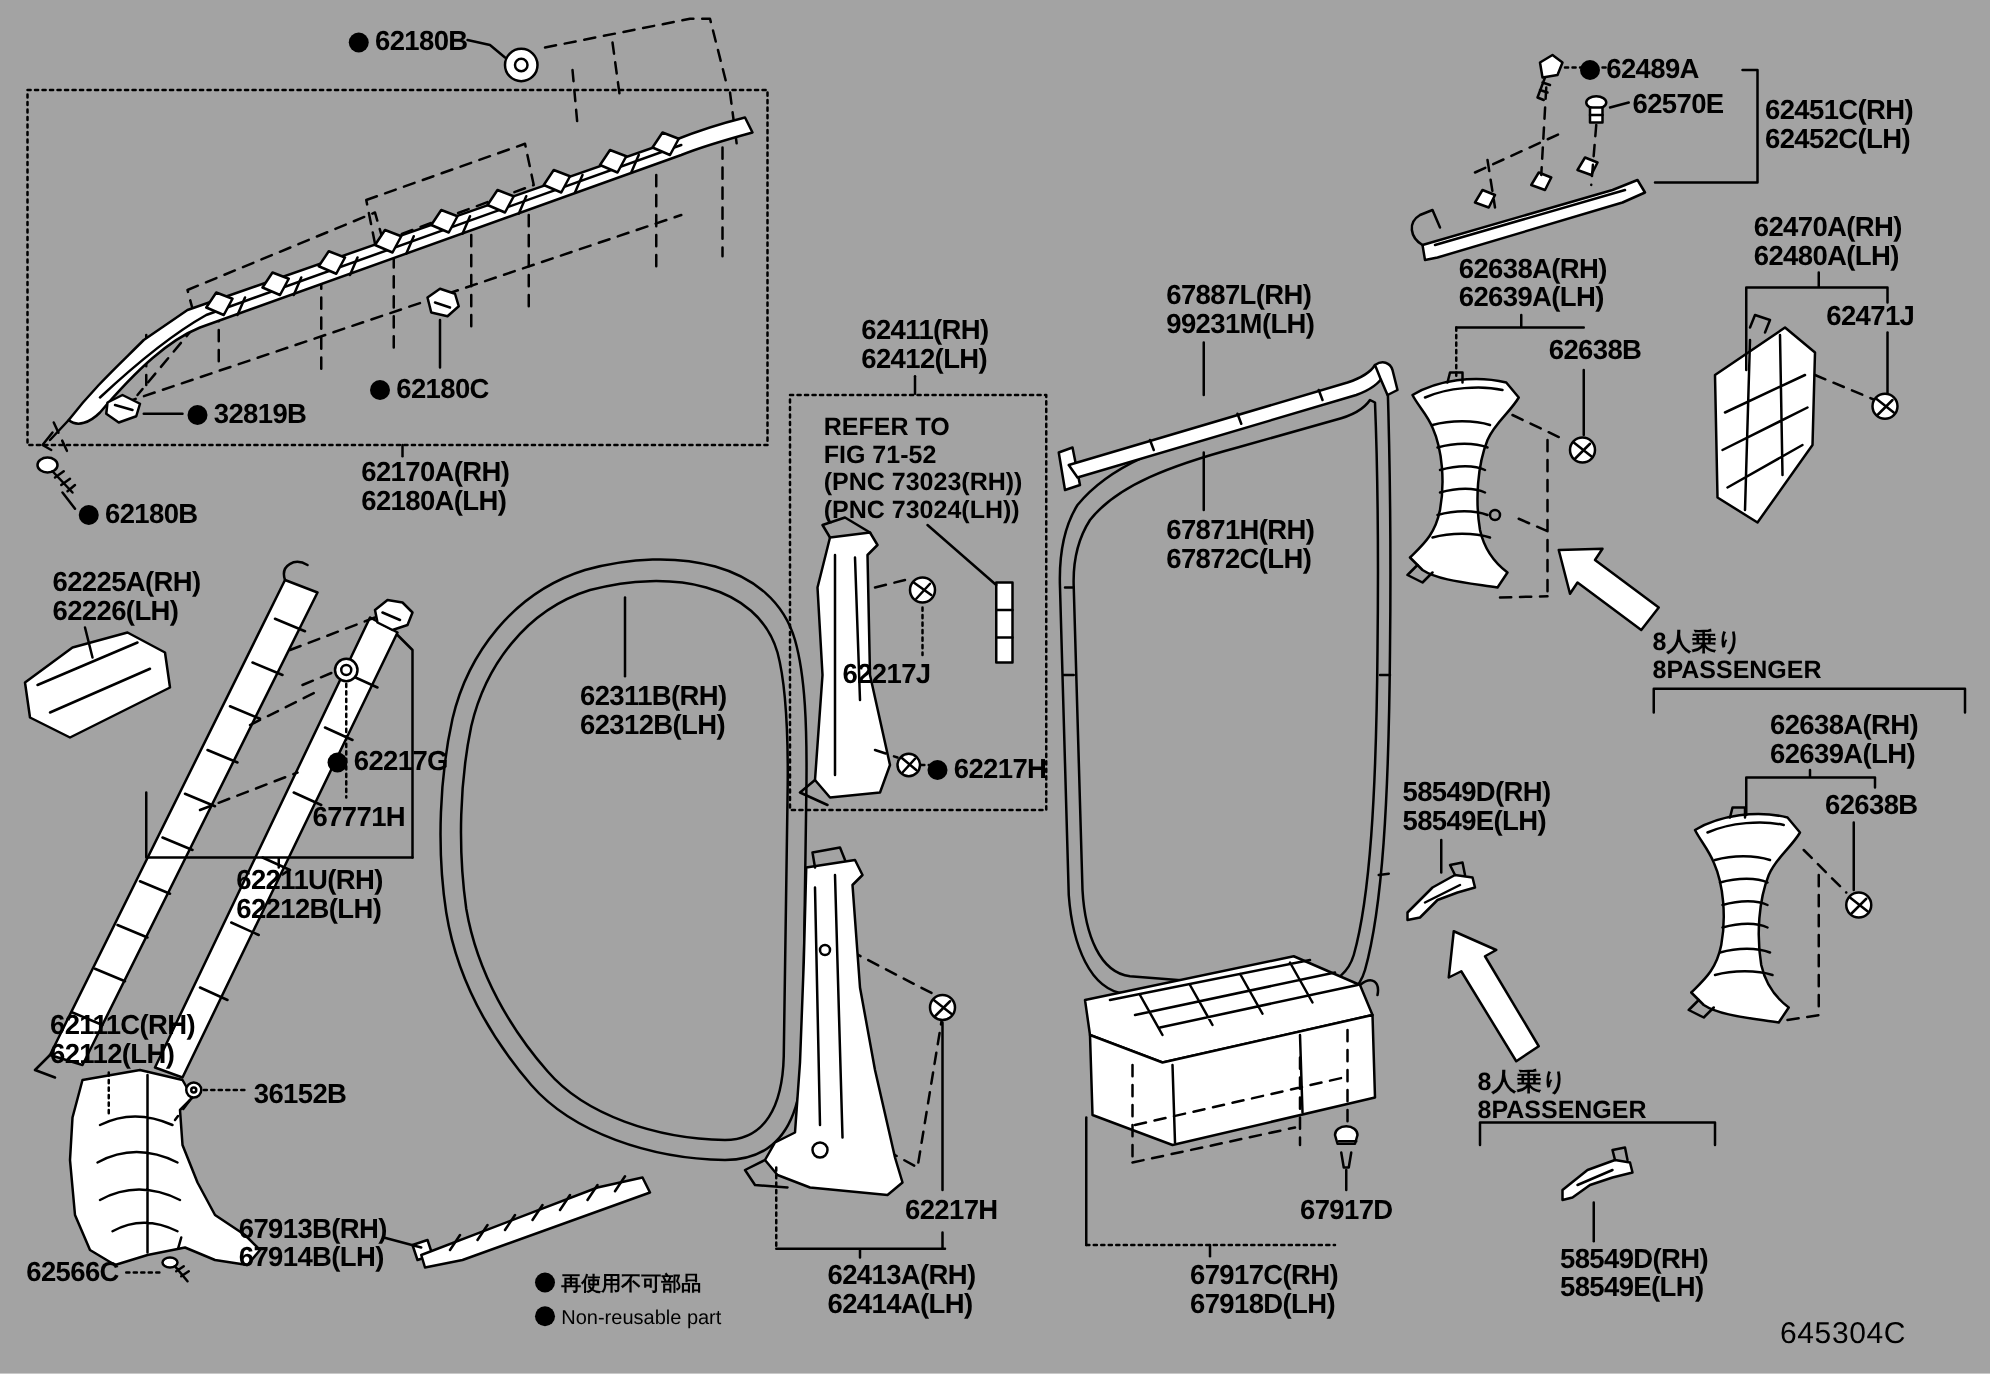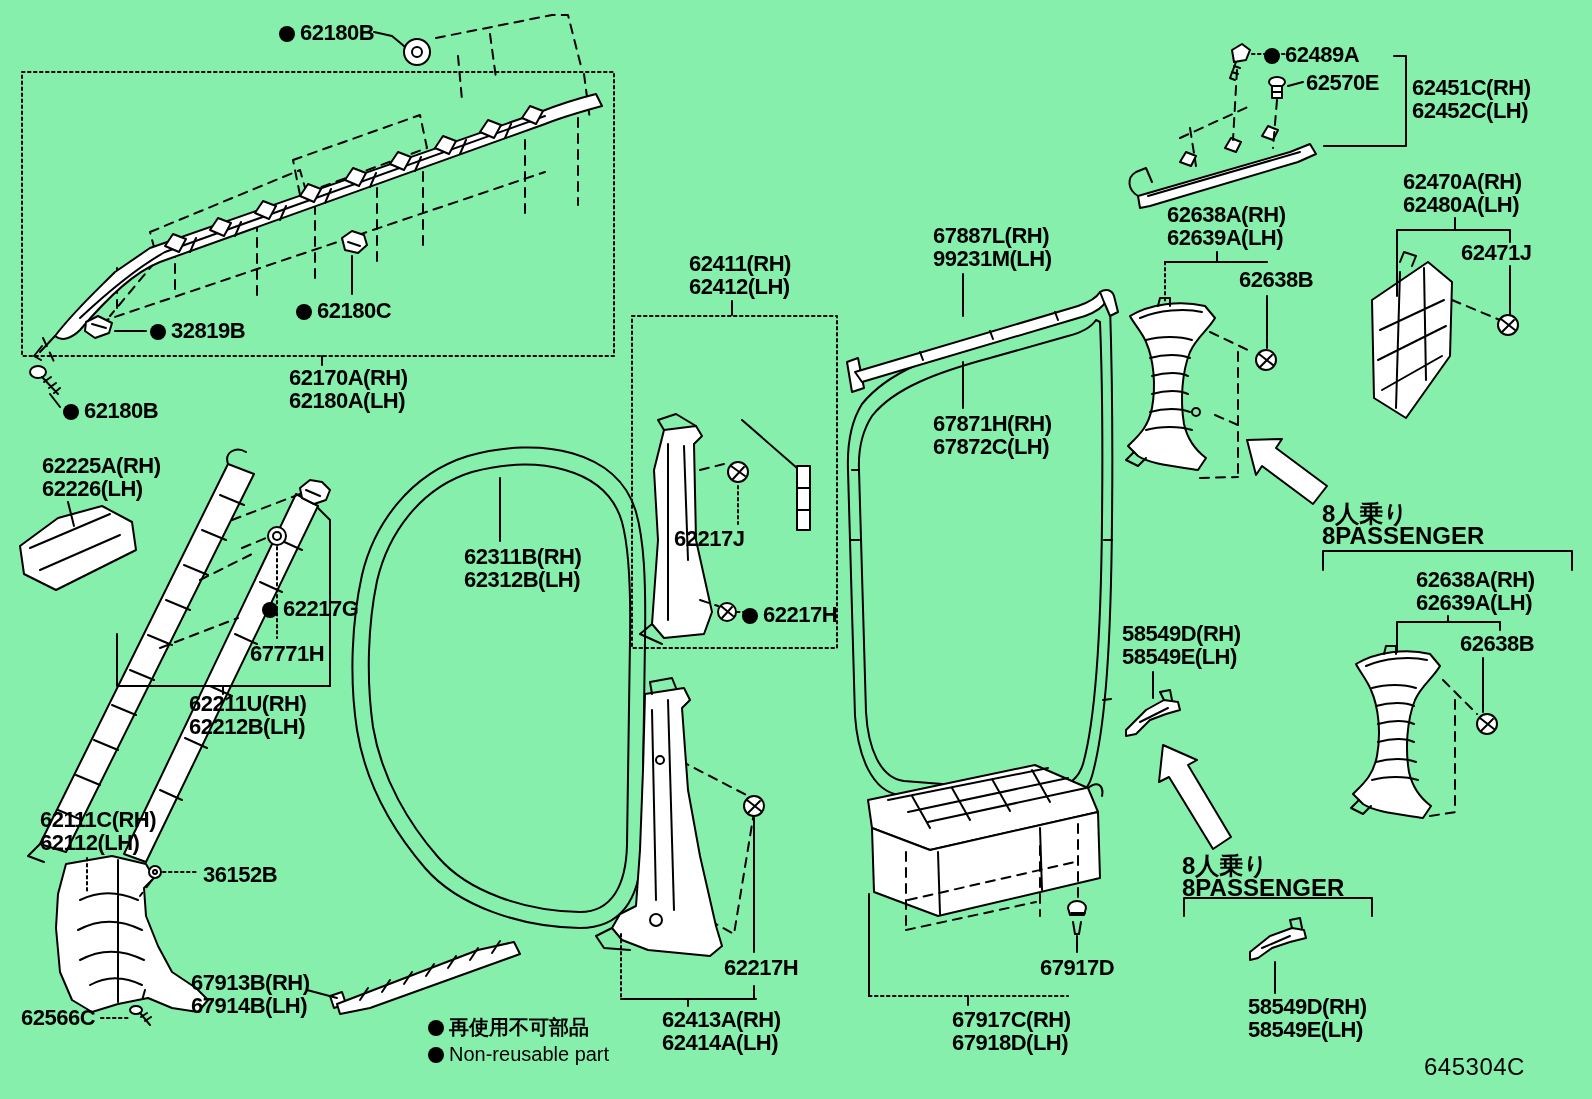--- a/index.html
+++ b/index.html
@@ -1,29 +1,29 @@
 <!DOCTYPE html>
 <html><head>
 <meta charset="utf-8">
 <style>
   html,body{margin:0;padding:0;background:#fff}
-  #stage{position:relative;width:1592px;height:1099px;background:#86efac;overflow:hidden;
+  #stage{position:relative;width:1592px;height:1099px;background:#a3a3a3;overflow:hidden;
          font-family:"Liberation Sans",sans-serif;color:#000}
   #art{position:absolute;left:0;top:0;width:100%;height:100%}
   .s{stroke:#000;stroke-width:2;fill:none;stroke-linejoin:round;stroke-linecap:round}
   .f{fill:#fff}
   .da{stroke-dasharray:9,7}
   .do{stroke-dasharray:2.5,3.5}
   .lbl{position:absolute;font-weight:bold;font-size:22px;line-height:23px;
        letter-spacing:-0.5px;white-space:nowrap}
   .dot{display:inline-block;width:16px;height:16px;border-radius:50%;background:#000;
        margin-right:5px;vertical-align:-2px}
-  .jp{font-size:24px;line-height:22px;letter-spacing:0}
+  .jp{font-size:20px;line-height:22px;letter-spacing:0}
   .ref{font-size:20px;line-height:22px;letter-spacing:0}
-  .lg{font-size:20px;line-height:27px;font-weight:normal;letter-spacing:0}
+  .lg{font-size:16px;line-height:27px;font-weight:normal;letter-spacing:0}
   .lg .b{font-weight:bold}
   .fig{position:absolute;font-size:24px;font-weight:normal;letter-spacing:.5px}
 </style>
 </head>
 <body>
 
 <div id="stage">
 
 <svg id="art" viewBox="0 0 1592 1099">
 
@@ -326,20 +326,26 @@
 <div class="lbl" style="left:933px;top:224px">
   <div>67887L(RH)</div>
   <div>99231M(LH)</div>
 </div>
 
 <div class="lbl" style="left:689px;top:252px">
   <div>62411(RH)</div>
   <div>62412(LH)</div>
 </div>
 
+<div class="lbl ref" style="left:659px;top:331px;font-weight:bold">
+  <div>REFER TO</div>
+  <div>FIG 71-52</div>
+  <div>(PNC 73023(RH))</div>
+  <div>(PNC 73024(LH))</div>
+</div>
 
 <div class="lbl" style="left:933px;top:412px">
   <div>67871H(RH)</div>
   <div>67872C(LH)</div>
 </div>
 
 <div class="lbl" style="left:296px;top:299px"><span class="dot"></span><span>62180C</span></div>
 
 <div class="lbl" style="left:150px;top:319px"><span class="dot"></span><span>32819B</span></div>
 

